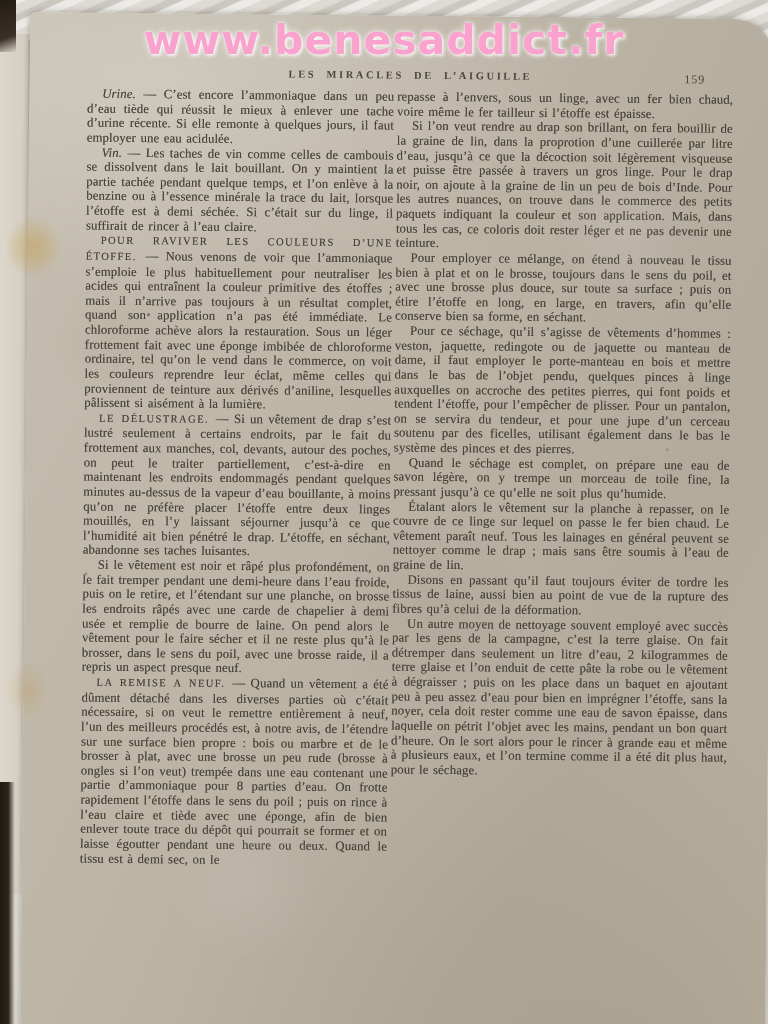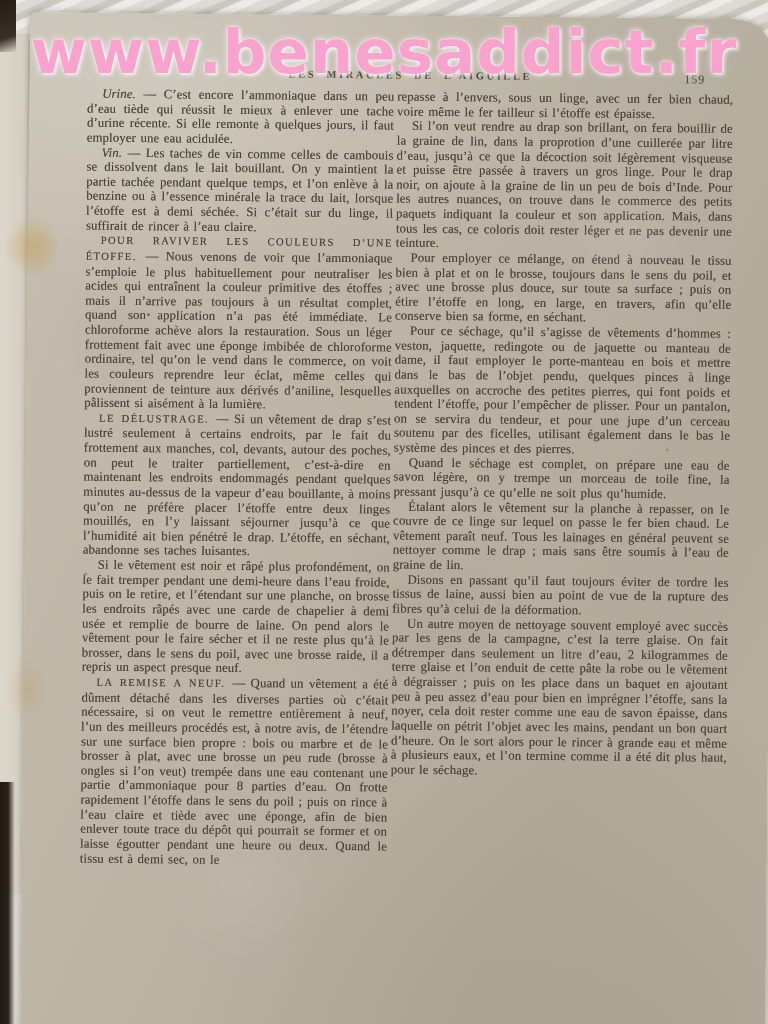--- a/index.html
+++ b/index.html
@@ -71,21 +71,21 @@
     background:radial-gradient(ellipse, rgba(186,152,88,0.30) 0%, rgba(186,152,88,0) 72%);
     filter:blur(1.5px);
   }
   .speck{position:absolute;width:3px;height:3px;border-radius:50%;background:rgba(60,50,40,0.55);}
   
   .watermark{
     position:absolute;left:0;top:16px;width:768px;
     text-align:center;
     font-family:"DejaVu Sans", sans-serif;
     font-weight:bold;
-    font-size:61px;
+    font-size:41px;
     letter-spacing:1px;
     color:#f9a2cd;
     text-shadow:
       0 0 2px rgba(255,255,255,0.9),
       0 0 7px rgba(255,255,255,0.75),
       2px 2px 3px rgba(255,255,255,0.6);
     z-index:30;
     white-space:nowrap;
   }
   

